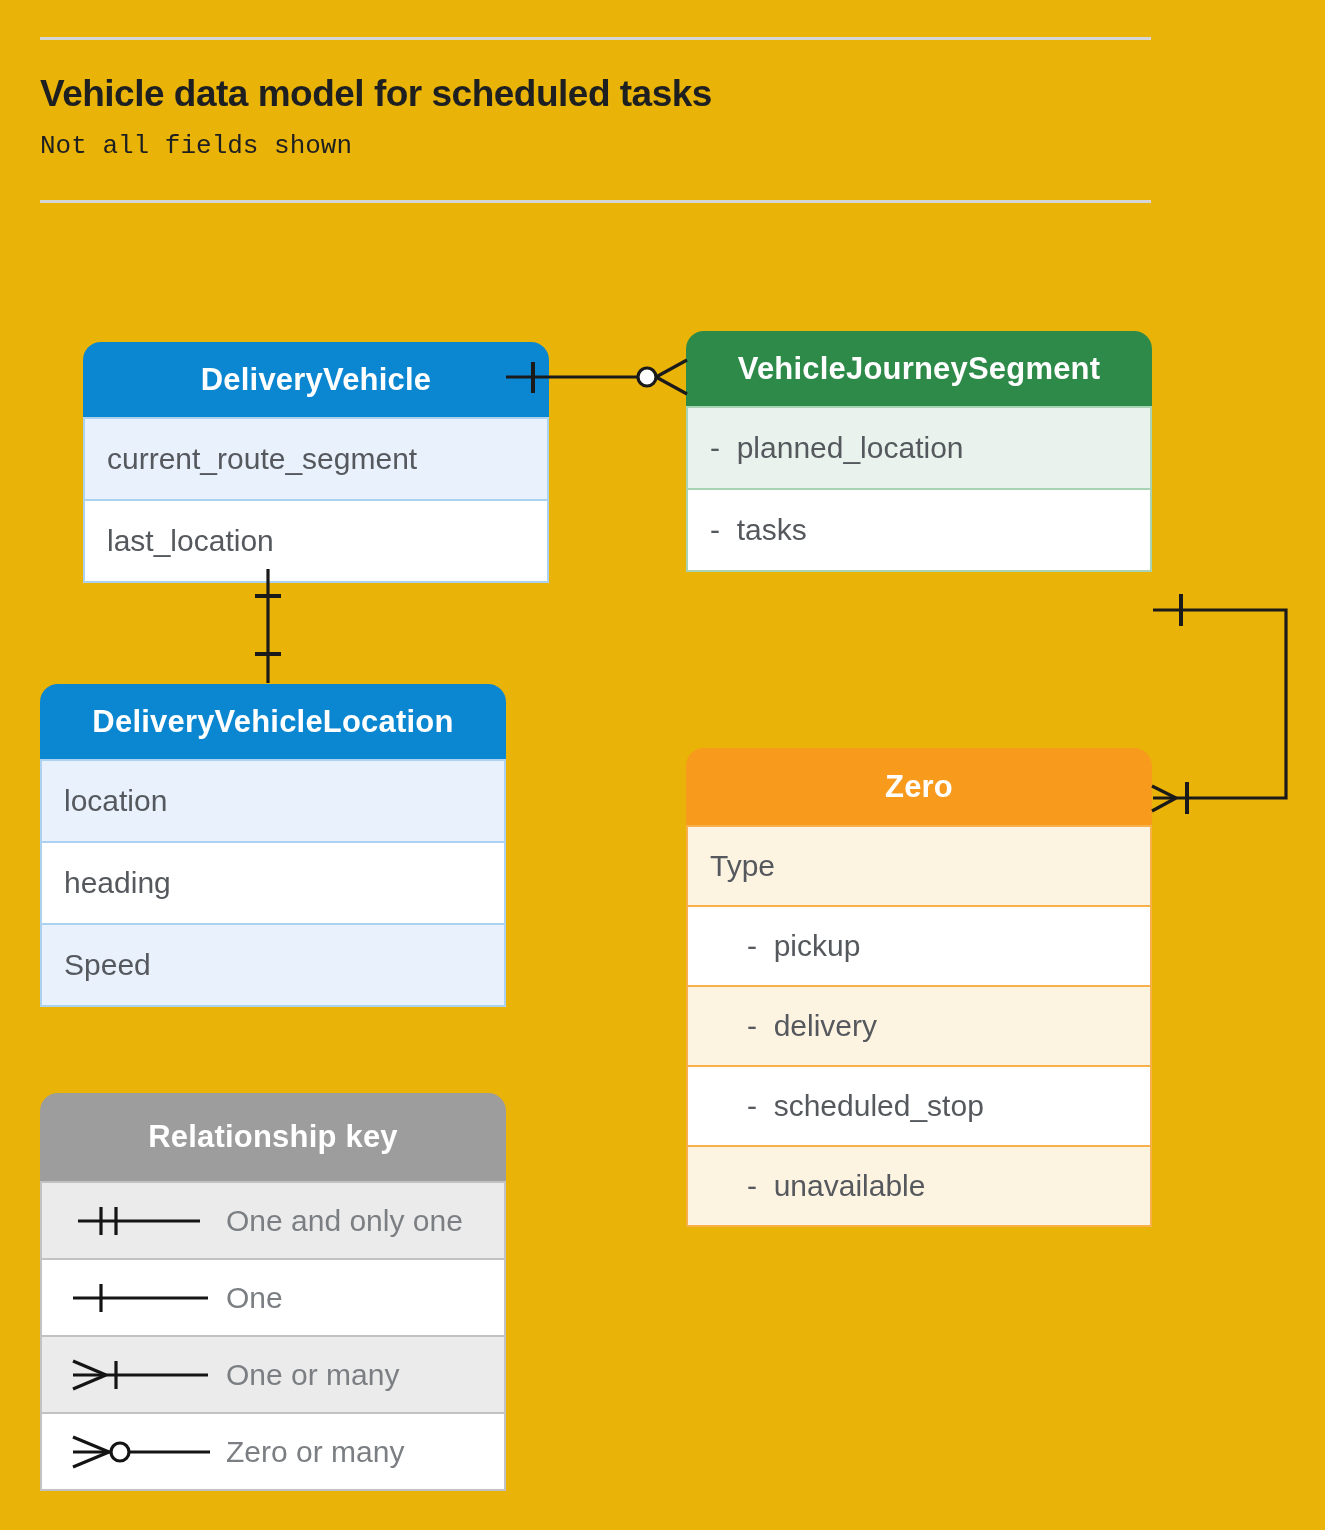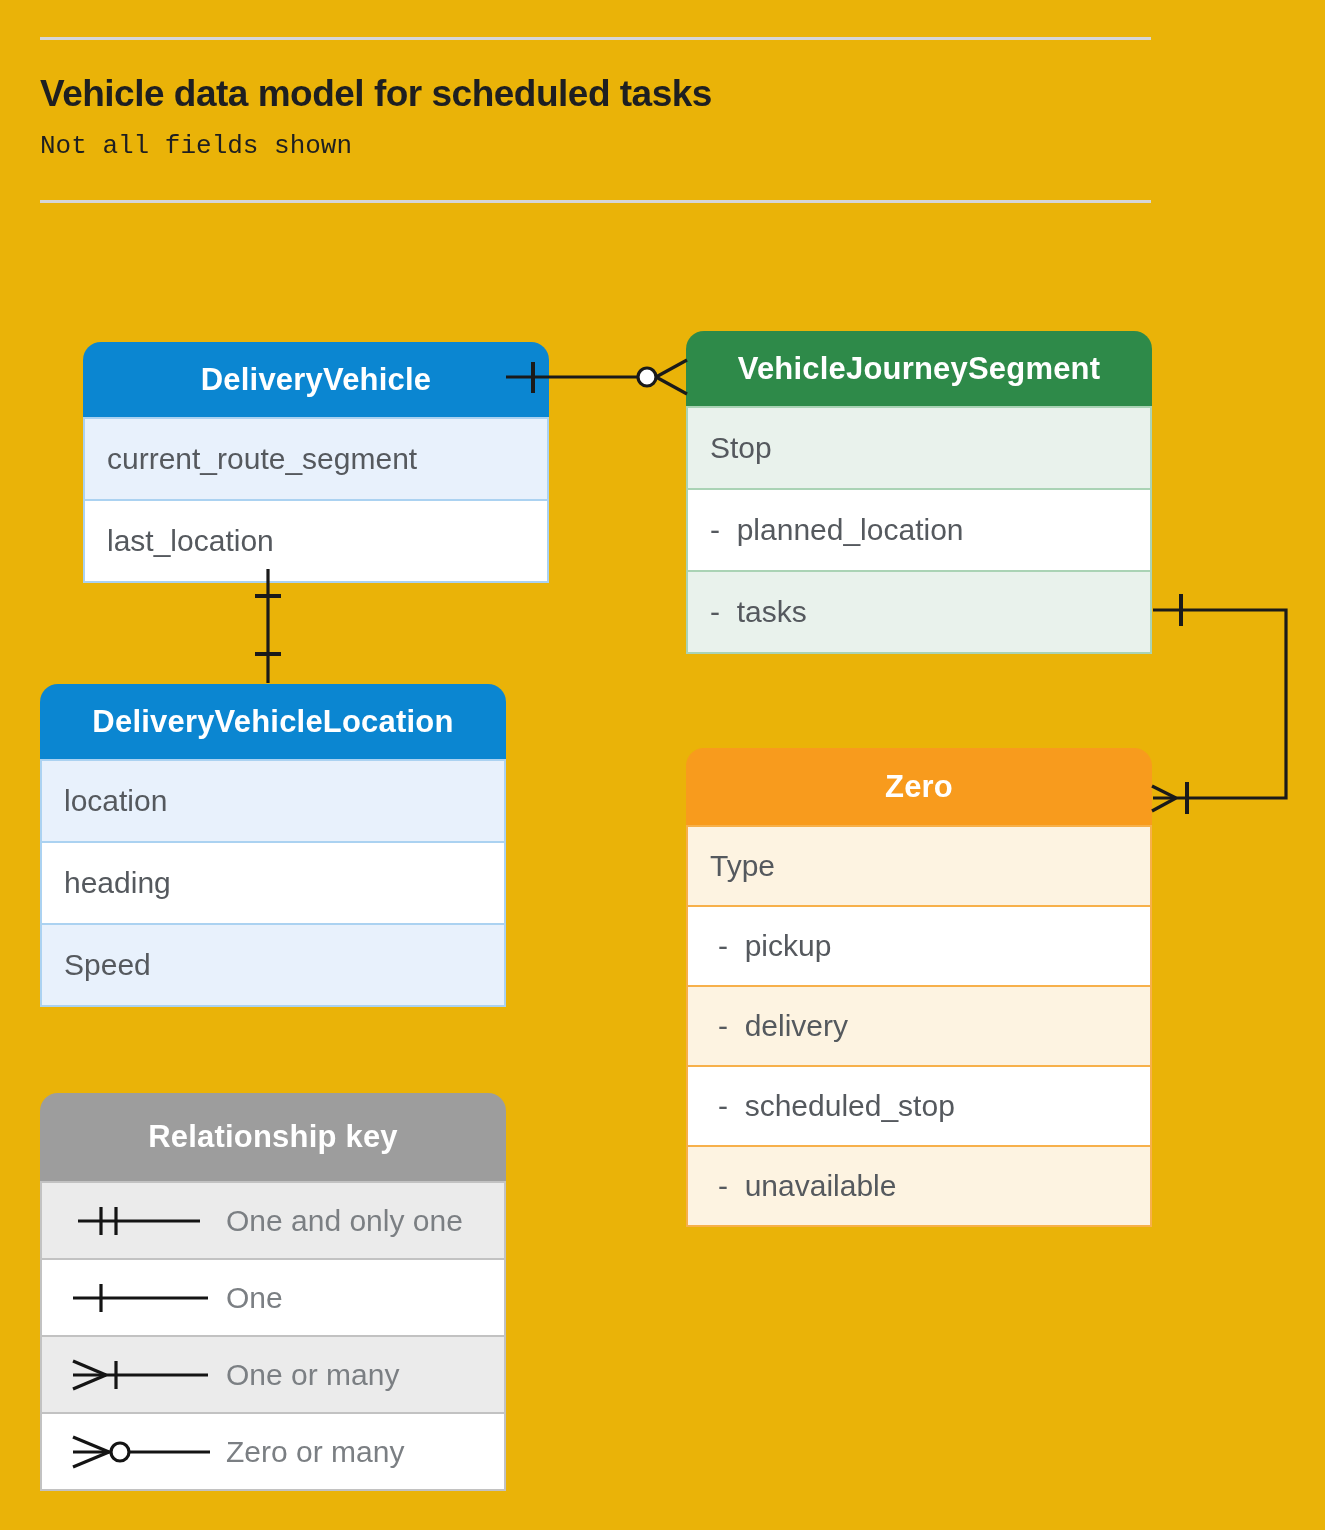--- a/index.html
+++ b/index.html
@@ -29,21 +29,21 @@
   }
   .entity-rows { border:2px solid var(--edge); background:#ffffff; }
   .row {
     height:var(--rh,80px); display:flex; align-items:center;
     padding-left:22px; font-size:30px; color:#55595e;
     background:#ffffff; border-top:2px solid var(--edge);
   }
   .entity-rows .row:first-child { border-top:none; }
   .entity-rows .row:nth-child(odd) { background:var(--tint); }
   .row-label { white-space:pre; }
-  .row.indent { padding-left:30px; }
+  .row.indent { padding-left:59px; }
 
   .blue   { --head:#0b86d1; --tint:#e8f1fc; --edge:#abd2f1; }
   .green  { --head:#2e8a49; --tint:#e9f2ec; --edge:#aad3b5; }
   .orange { --head:#f89b1d; --tint:#fdf3e1; --edge:#f7b04a; --rh:78px; --hh:77px; }
   .key    { --head:#9d9d9d; --tint:#ebebeb; --edge:#c2c2c2; --rh:75px; --hh:88px; }
 
   .entity-delivery-vehicle          { left:40px;  top:342px;margin-left:43px; }
   .entity-vehicle-journey-segment   { left:686px; top:331px; }
   .entity-delivery-vehicle-location { left:40px;  top:684px; }
   .entity-tasks                     { left:686px; top:748px; }
@@ -81,23 +81,20 @@
         </div>
       <div class="row">
           <span class="row-label">last_location</span>
         </div>
     </div>
   </div>
 
   <div class="entity green entity-vehicle-journey-segment">
     <div class="entity-header">VehicleJourneySegment</div>
     <div class="entity-rows">
-      <div class="row">
-          <span class="row-label">Stop</span>
-        </div>
       <div class="row">
           <span class="row-label">-  planned_location</span>
         </div>
       <div class="row">
           <span class="row-label">-  tasks</span>
         </div>
     </div>
   </div>
 
   <div class="entity blue entity-delivery-vehicle-location">

